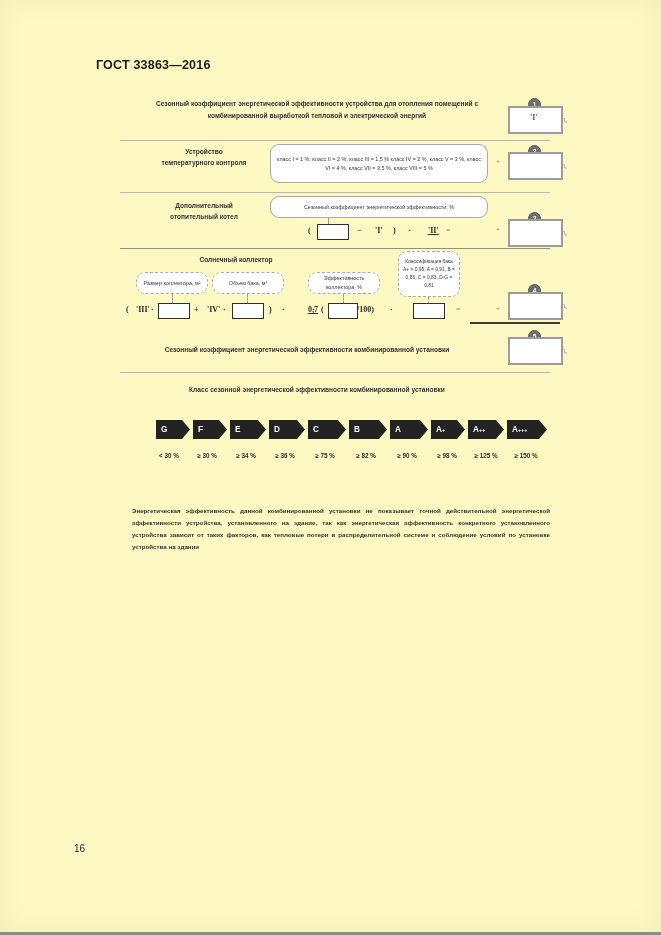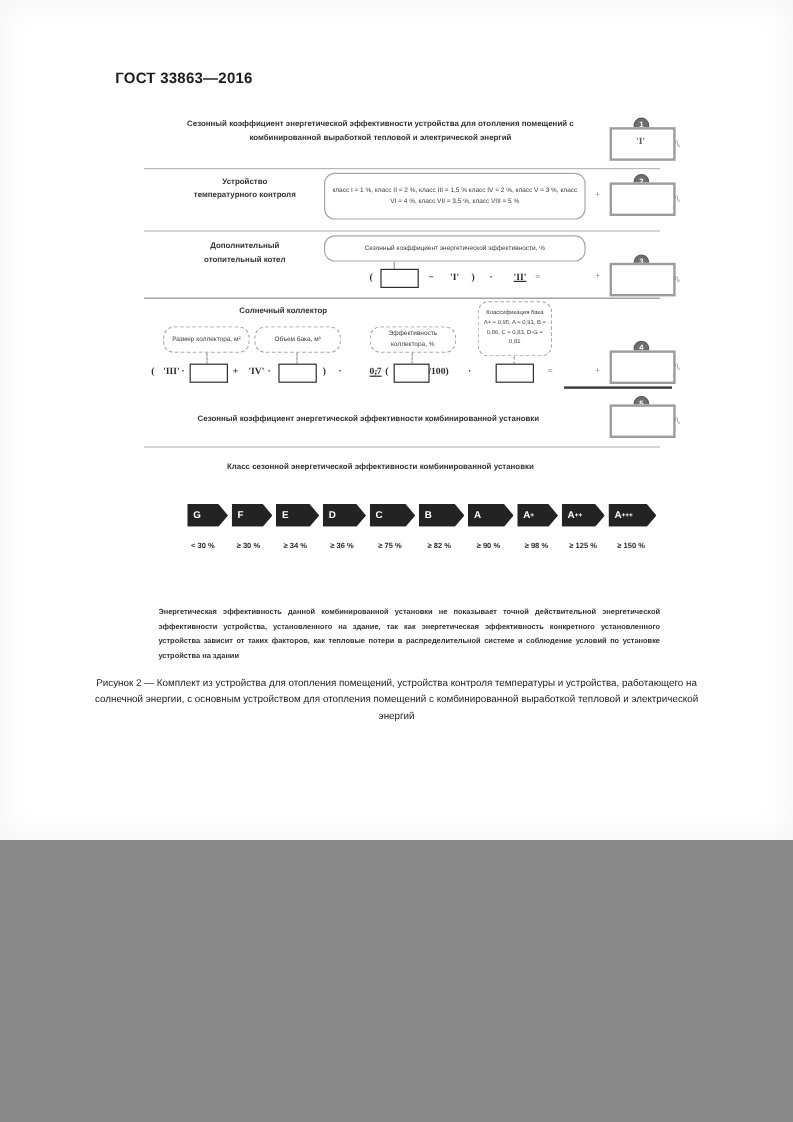--- a/index.html
+++ b/index.html
@@ -1,20 +1,20 @@
 <!DOCTYPE html>
 <html><head>
 <meta charset="utf-8">
 <style>
   html,body{margin:0;padding:0;background:#8a8a8a;}
   body{font-family:"Liberation Sans", sans-serif;}
   .page{
     position:relative;
-    width:661px;height:700px;
-    background:#ffffff;
+    width:661px;height:932px;
+    background:#fef9c3;
     margin:0 auto;
     overflow:hidden;
     box-sizing:border-box;
   }
   .page::after{
     content:"";position:absolute;inset:0;pointer-events:none;
     box-shadow:inset 0 0 28px rgba(0,0,0,0.05);
   }
   .doc-header{
     position:absolute;left:96px;top:58px;
@@ -234,16 +234,15 @@
         <div class="pct" style="left:274px;width:42px;">≥ 90 %</div>
         <div class="pct" style="left:314px;width:42px;">≥ 98 %</div>
         <div class="pct" style="left:352px;width:44px;">≥ 125 %</div>
         <div class="pct" style="left:392px;width:44px;">≥ 150 %</div>
       </div>
     </div>
 
   </div>
 
   <div class="note">Энергетическая эффективность данной комбинированной установки не показывает точной действительной энергетической эффективности устройства, установленного на здание, так как энергетическая эффективность конкретного установленного устройства зависит от таких факторов, как тепловые потери в распределительной системе и соблюдение условий по установке устройства на здании</div>
-  <div class="caption">Рисунок 2 — Комплект из устройства для отопления помещений, устройства контроля температуры и устройства, работающего на солнечной энергии, с основным устройством для отопления помещений с комбинированной выработкой тепловой и электрической энергий</div>
 
   <div class="page-number">16</div>
 </div>
 
 </body></html>

